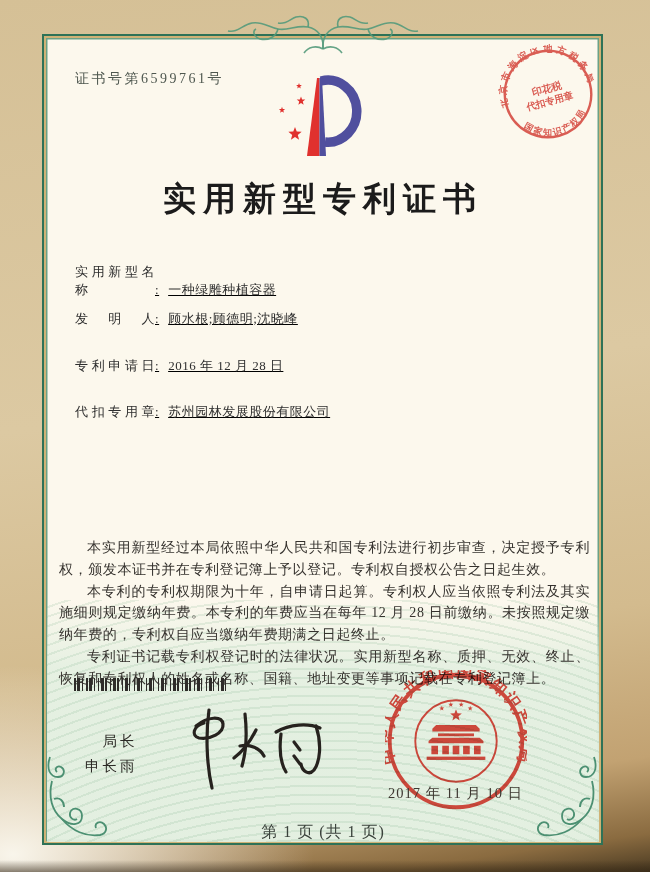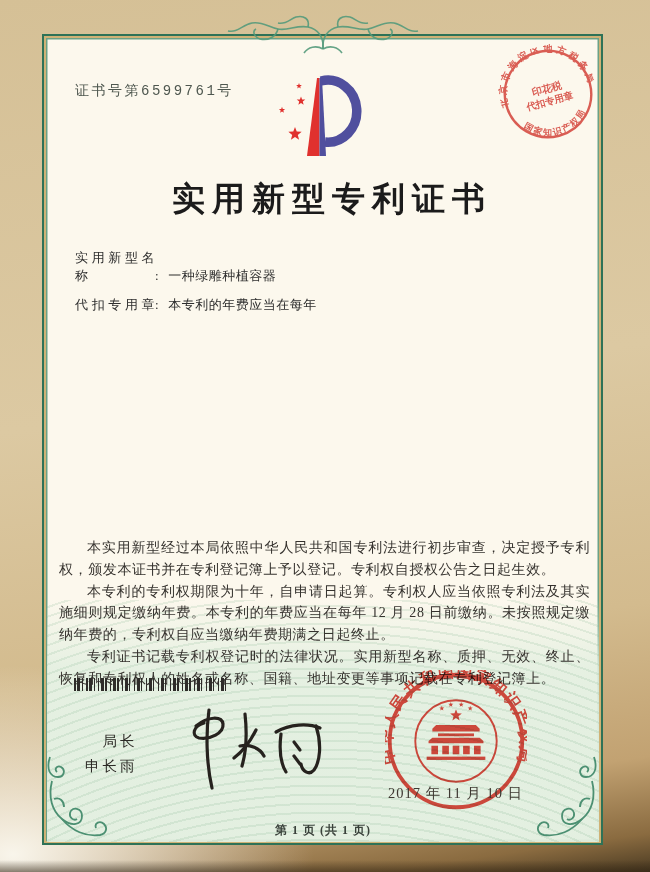--- a/index.html
+++ b/index.html
@@ -20,48 +20,48 @@
     background:
       repeating-radial-gradient(circle 900px at 50% 330%, rgba(118,173,133,.16) 0 2px, rgba(0,0,0,0) 2px 9px),
       linear-gradient(180deg, rgba(226,239,224,0) 0%, rgba(226,239,224,.85) 28%, rgba(226,239,224,.95) 60%);
   }
   .ornament-top{position:absolute;left:218px;top:13px;width:210px;height:44px;}
   .orn path{stroke:#549a7b;stroke-width:1.6;fill:none;opacity:.9;}
   .flourish{position:absolute;width:64px;height:88px;}
   .fl-bl{left:44px;top:755px;}
   .fl-br{left:536px;top:755px;transform:scaleX(-1);}
   .flourish path{stroke:#4c9072;stroke-width:1.8;fill:none;}
-  .cert-no{position:absolute;left:75px;top:82px;font-size:14px;letter-spacing:2.5px;color:#4e574f;font-family:Liberation Mono, monospace;}
+  .cert-no{position:absolute;left:75px;top:70px;font-size:14px;letter-spacing:2.5px;color:#4e574f;}
   .stamp{position:absolute;left:500px;top:46px;width:96px;height:96px;transform:rotate(-15deg);mix-blend-mode:multiply;opacity:.88;}
   .stamp text{fill:#d84a43;font-weight:bold;}
   .logo{position:absolute;left:270px;top:74px;width:96px;height:92px;}
   .title{
-    position:absolute;left:51px;top:177px;width:562px;text-align:center;
+    position:absolute;left:42px;top:177px;width:562px;text-align:center;
     font-size:33px;font-weight:bold;color:#1b1b1b;letter-spacing:7px;
   }
-  .fields{position:absolute;left:75px;top:249px;width:470px;}
+  .fields{position:absolute;left:75px;top:263px;width:470px;text-decoration:underline;}
   .f-row{height:46.8px;font-size:13px;color:#2e2e2e;letter-spacing:.5px;}
   .f-label{display:inline-block;width:80px;text-align:justify;text-align-last:justify;}
   .f-colon{margin-right:9px;}
   .body-text{
     position:absolute;left:59px;top:513px;width:531px;
     font-size:14px;line-height:21.8px;color:#35322e;letter-spacing:.6px;text-align:justify;margin-top:24px;
   }
   .body-text p{margin:0;text-indent:2em;}
   .barcode{
     position:absolute;left:74px;top:678px;width:156px;height:13px;
     background:repeating-linear-gradient(90deg,#2e2c29 0 1.5px,transparent 1.5px 3px,#2e2c29 3px 6px,transparent 6px 7.5px,#2e2c29 7.5px 8.5px,transparent 8.5px 12px);
   }
   .signer{position:absolute;left:85px;top:729px;font-size:14.5px;color:#2c2a26;letter-spacing:3px;line-height:25px;text-align:right;}
   .signature{position:absolute;left:182px;top:704px;width:150px;height:90px;}
   .signature path{stroke:#26221e;stroke-width:3.2;fill:none;stroke-linecap:round;stroke-linejoin:round;}
   .big-seal{position:absolute;left:385px;top:670px;width:142px;height:142px;mix-blend-mode:multiply;opacity:.92;}
   .big-seal text{fill:#e23c33;font-weight:bold;}
   .date{position:absolute;left:388px;top:784px;font-size:14.5px;color:#3e3831;letter-spacing:1px;z-index:6;}
-  .footer{position:absolute;left:42px;top:822px;width:562px;text-align:center;font-size:12px;color:#3a423b;letter-spacing:1px;font-weight:bold;}
+  .footer{position:absolute;left:42px;top:822px;width:562px;text-align:center;font-size:16px;color:#3a423b;letter-spacing:1px;}
   .bottom-edge{position:absolute;left:0;bottom:0;width:650px;height:12px;background:linear-gradient(180deg,rgba(74,58,34,0),rgba(46,34,18,.55));}
 </style>
 </head>
 <body>
 
 <div class="scan">
 
   <div class="page-frame"></div>
   <div class="tint"></div>
 
@@ -121,21 +121,27 @@
     <polygon fill="#e0312e" points="25.00,53.00 26.73,57.62 31.66,57.84 27.80,60.91 29.11,65.66 25.00,62.94 20.89,65.66 22.20,60.91 18.34,57.84 23.27,57.62"></polygon>
   </svg>
 
   <div class="title">实用新型专利证书</div>
 
   <div class="fields">
     <div class="f-row">
       <span class="f-label">实用新型名称</span><span class="f-colon">:</span><span class="f-value">一种绿雕种植容器</span>
     </div>
     <div class="f-row">
-      <span class="f-label">代扣专用章</span><span class="f-colon">:</span><span class="f-value">本专利的年费应当在每年</span>
+      <span class="f-label">发明人</span><span class="f-colon">:</span><span class="f-value">顾水根;顾德明;沈晓峰</span>
+    </div>
+    <div class="f-row">
+      <span class="f-label">专利申请日</span><span class="f-colon">:</span><span class="f-value">2016 年 12 月 28 日</span>
+    </div>
+    <div class="f-row">
+      <span class="f-label">代扣专用章</span><span class="f-colon">:</span><span class="f-value">苏州园林发展股份有限公司</span>
     </div>
   </div>
 
   <div class="body-text">
     <p>本实用新型经过本局依照中华人民共和国专利法进行初步审查，决定授予专利权，颁发本证书并在专利登记簿上予以登记。专利权自授权公告之日起生效。</p>
     <p>本专利的专利权期限为十年，自申请日起算。专利权人应当依照专利法及其实施细则规定缴纳年费。本专利的年费应当在每年 12 月 28 日前缴纳。未按照规定缴纳年费的，专利权自应当缴纳年费期满之日起终止。</p>
     <p>专利证书记载专利权登记时的法律状况。实用新型名称、质押、无效、终止、恢复和专利权人的姓名或名称、国籍、地址变更等事项记载在专利登记簿上。</p>
   </div>
 
   <div class="barcode"></div>

